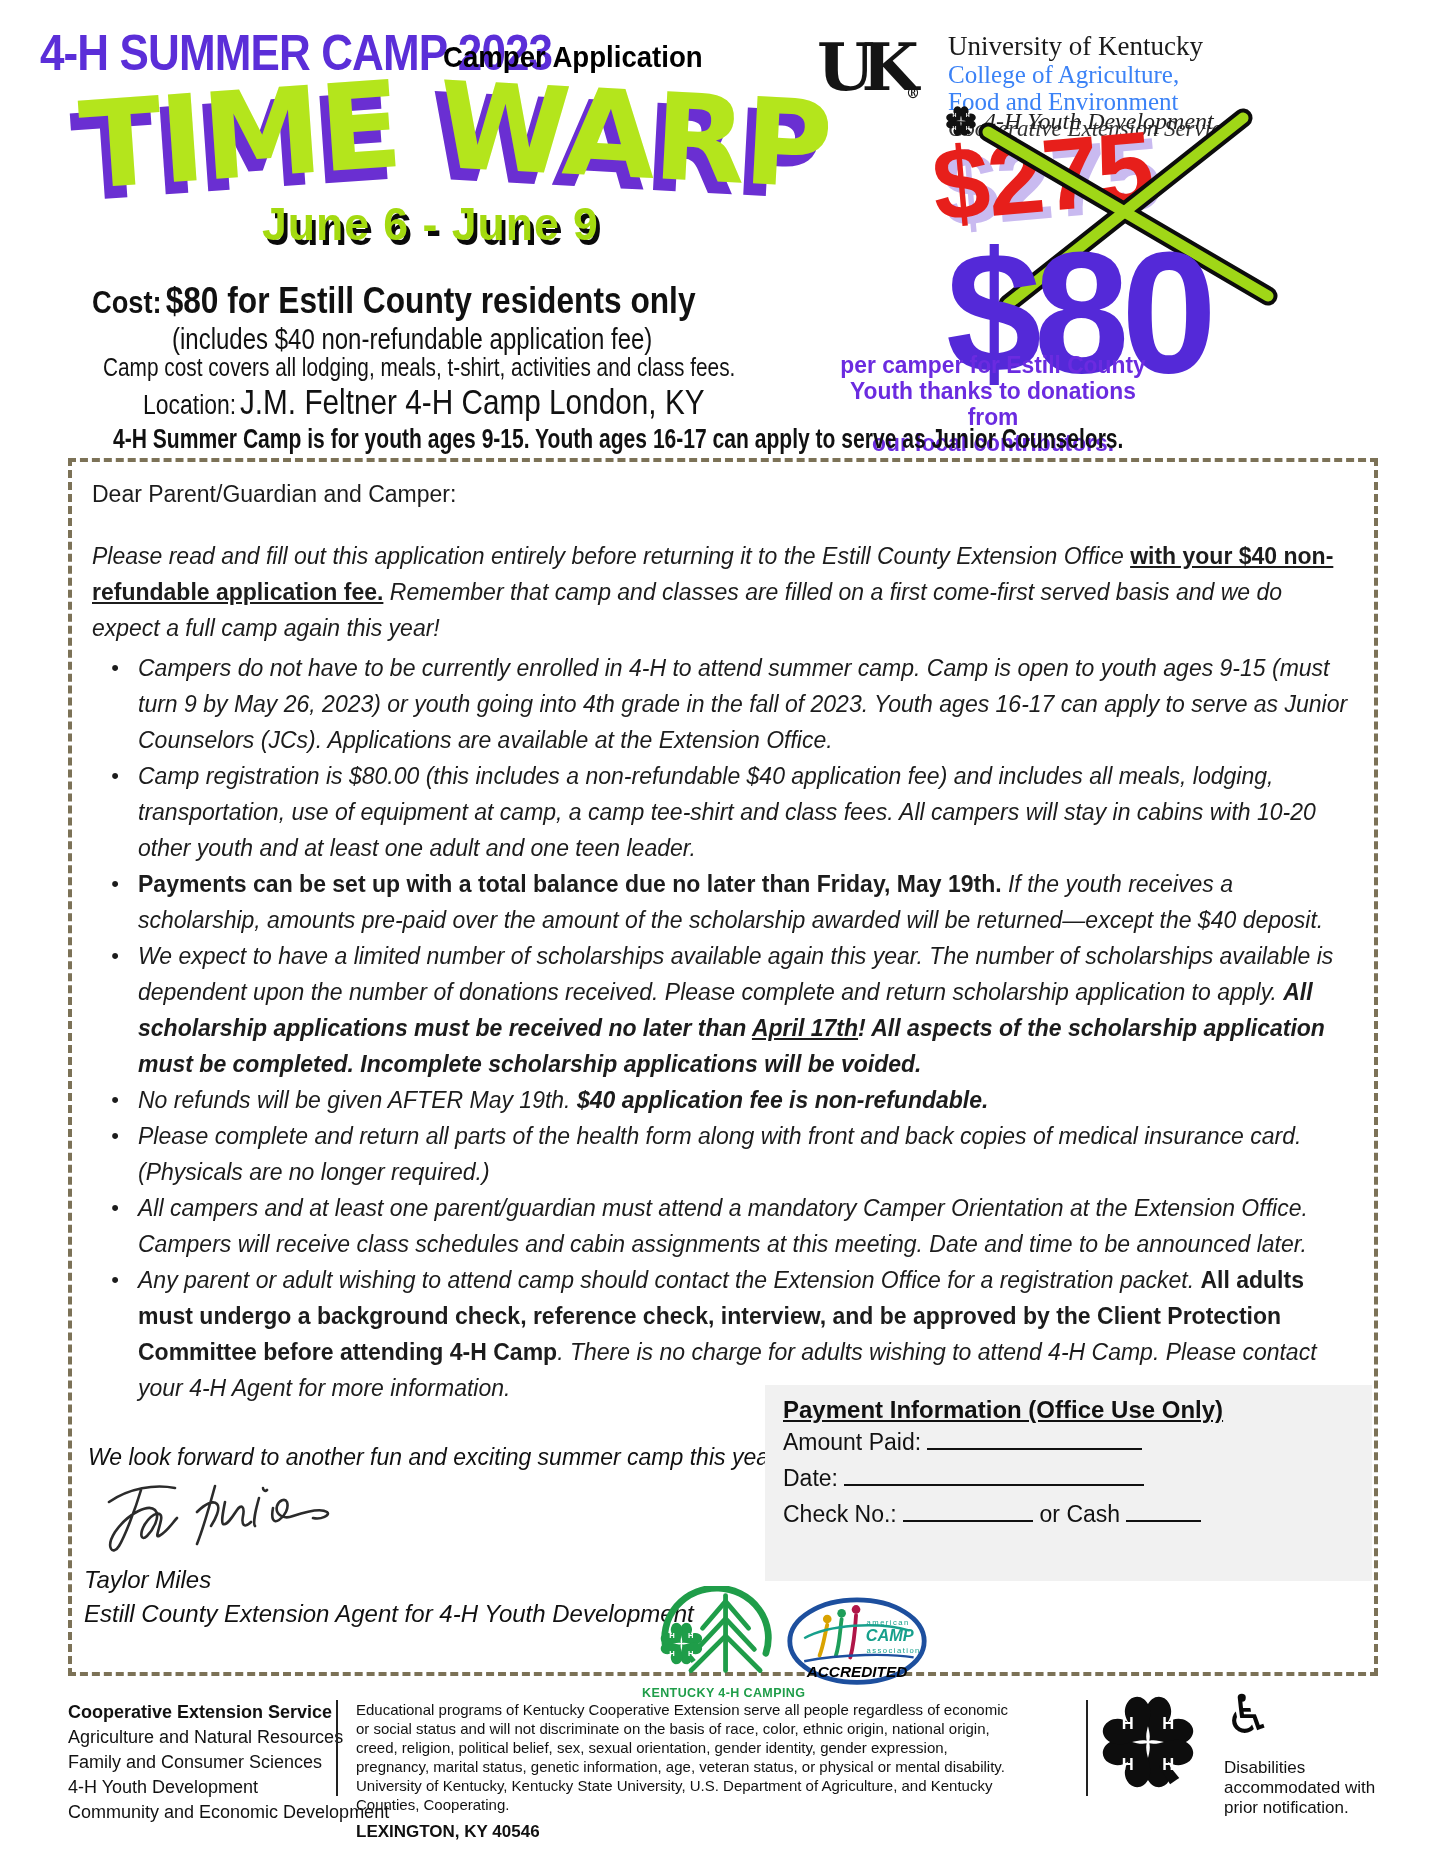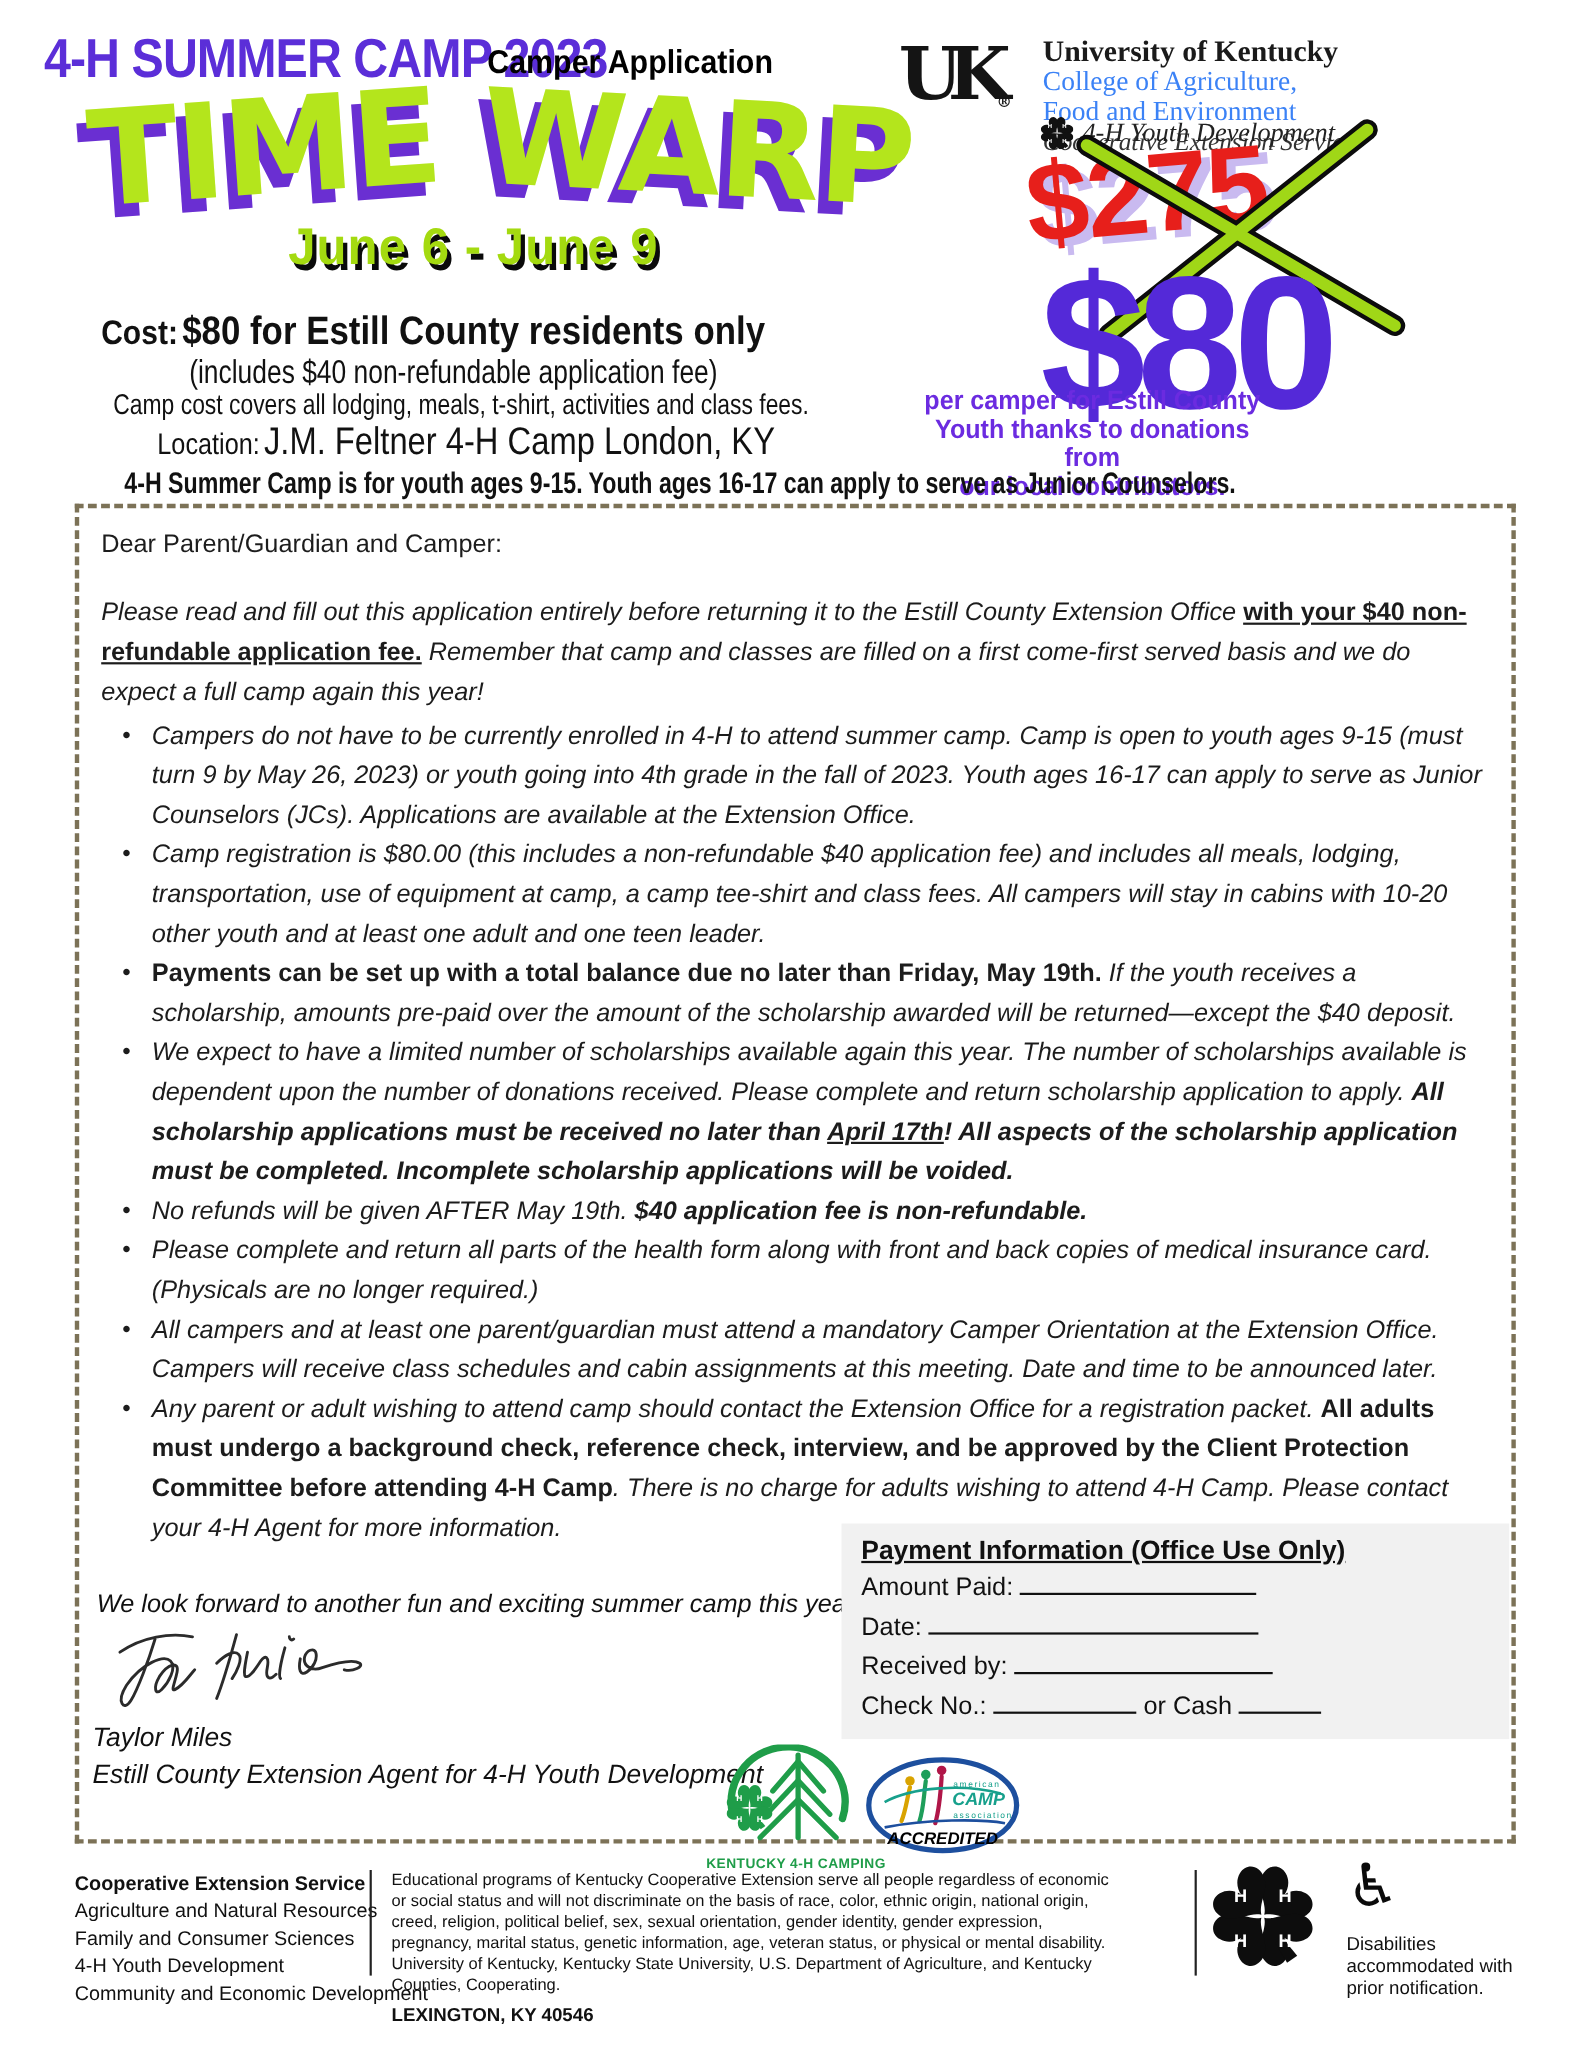--- a/index.html
+++ b/index.html
@@ -18,21 +18,21 @@
   .timewarp .w1{display:inline-block;transform:rotate(-4deg);}
   .timewarp .w2{display:inline-block;transform:rotate(3deg);margin-left:38px;}
   .dates{left:262px;top:196px;font-size:47px;font-weight:800;color:#a4da10;
          text-shadow:4px 5px 0 #0a0a0a;letter-spacing:1px;transform:scaleX(.95);transform-origin:left top;white-space:nowrap;}
 
   
   .uk-logo{left:817px;top:34px;font-family:"DejaVu Serif",serif;font-weight:700;font-size:66px;
            color:#141414;letter-spacing:-13px;line-height:1;}
   .uk-reg{font-size:14px;letter-spacing:0;vertical-align:bottom;}
   .uk-lines{left:948px;top:32px;font-family:"Liberation Serif",serif;line-height:1.08;}
-  .uk-l1{font-size:27px;font-weight:700;color:#1a1a1a;}
+  .uk-l1{font-size:27px;font-weight:400;color:#1a1a1a;}
   .uk-l2{font-size:25px;color:#3b82f6;}
   .uk-l4{font-size:23px;font-style:italic;color:#333;margin-top:2px;}
   .uk-youth{left:946px;top:106px;display:flex;align-items:center;gap:8px;}
   .uk-youth .lbl{font-family:"Liberation Serif",serif;font-style:italic;font-size:24px;color:#222;}
 
   
   .old-price{left:928px;top:128px;font-size:102px;font-weight:800;color:#e71f1b;
              text-shadow:8px 7px 0 #c9baf0;transform:rotate(-5deg);transform-origin:left top;
              letter-spacing:-2px;white-space:nowrap;}
   .x-overlay{left:938px;top:104px;}
@@ -222,24 +222,20 @@
     <div class="payment-title">Payment Information (Office Use Only)</div>
     <div class="pay-row">
       <span>Amount Paid:</span>
       <span class="blank bl-amount"></span>
     </div>
     <div class="pay-row">
       <span>Date:</span>
       <span class="blank bl-date"></span>
     </div>
     <div class="pay-row">
-      <span>Received by:</span>
-      <span class="blank bl-recv"></span>
-    </div>
-    <div class="pay-row">
       <span>Check No.:</span>
       <span class="blank bl-check"></span>
       <span>or Cash</span>
       <span class="blank bl-cash"></span>
     </div>
   </div>
 
   <div class="abs camping-logo">
     <svg width="146" height="96" viewBox="0 0 150 100">
       <path d="M24,66 A54,52 0 1 1 128,70" fill="none" stroke="#1f9d49" stroke-width="7" stroke-linecap="round"></path>

